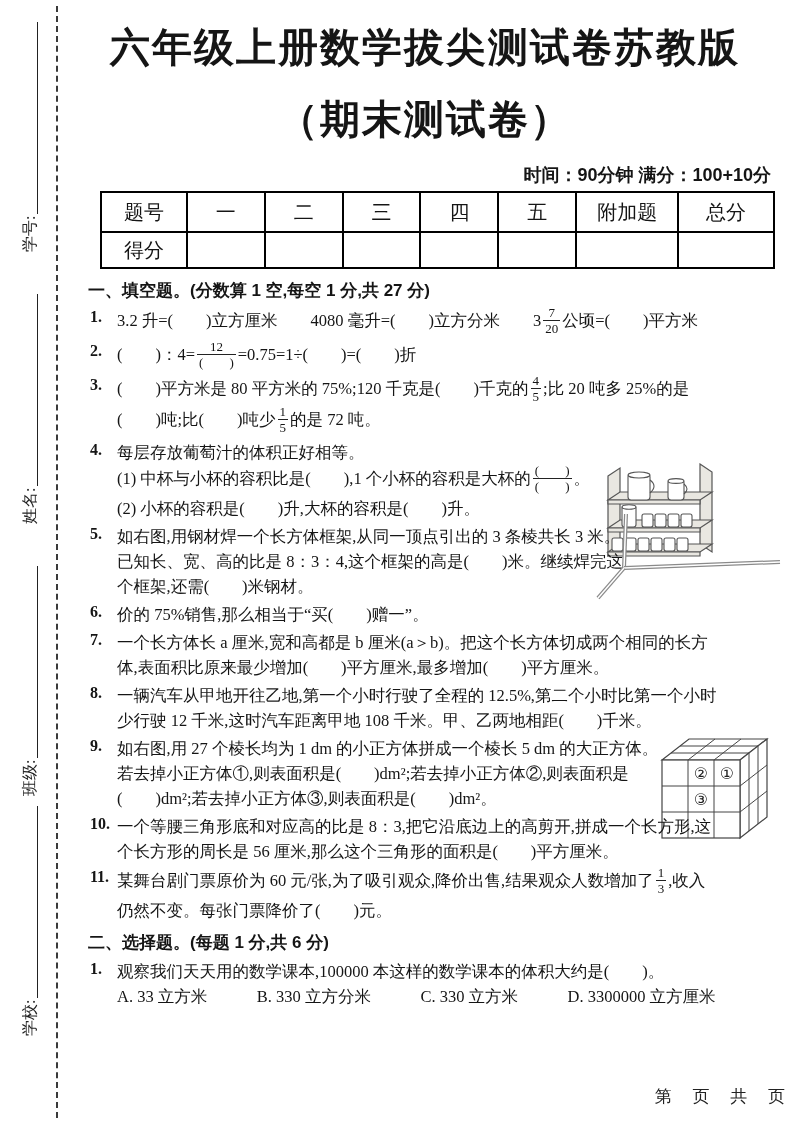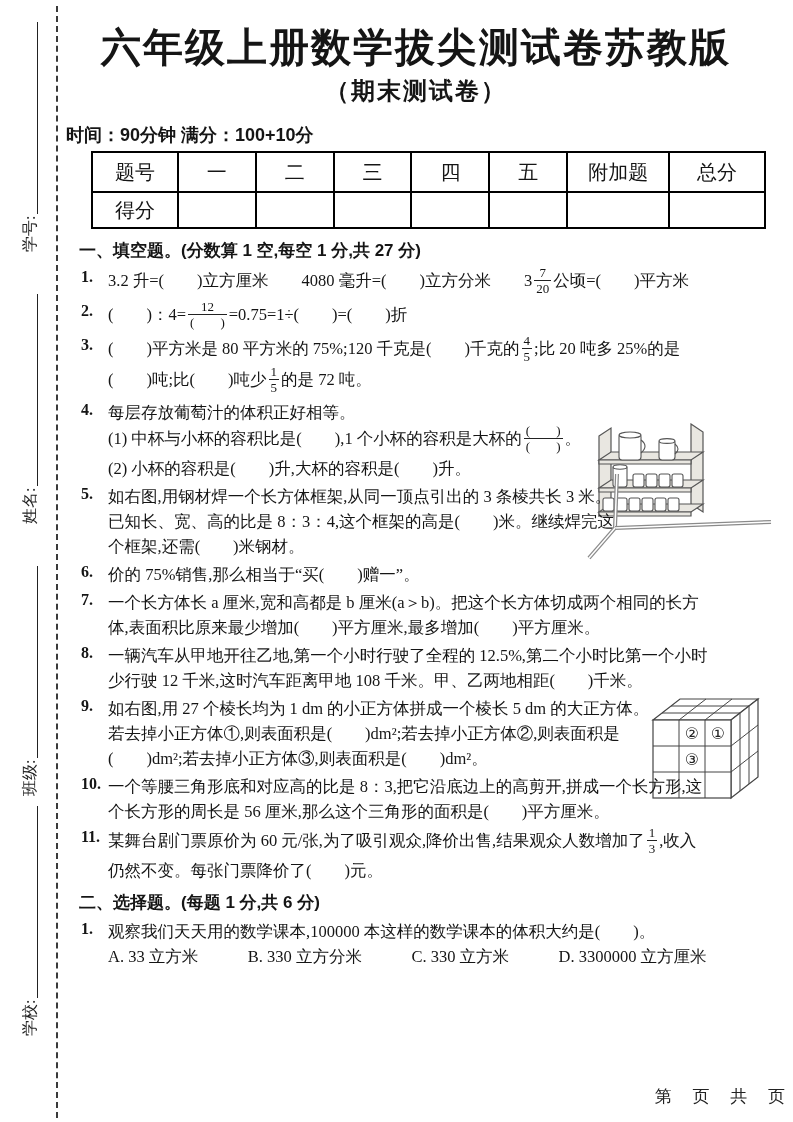--- a/index.html
+++ b/index.html
@@ -6,24 +6,24 @@
   .page{position:relative;width:793px;height:1122px;background:#fff;overflow:hidden;
         font-family:"Liberation Sans","DejaVu Sans",sans-serif;color:#151515;}
   
   .binding-line{position:absolute;left:56px;top:6px;height:1112px;border-left:2px dashed #3a3a3a;}
   
   .vfield{position:absolute;left:-85px;width:230px;height:36px;display:flex;align-items:center;
           transform:rotate(-90deg);font-family:"Liberation Serif","DejaVu Serif",serif;}
   .vlabel{font-size:16px;color:#222;white-space:nowrap;}
   .vline{flex:1;border-bottom:1.5px solid #222;height:14px;margin-left:2px;}
   
-  .content{position:absolute;left:66px;top:0;width:700px;}
+  .content{position:absolute;left:75px;top:0;width:700px;}
   .title{margin-top:20px;text-align:center;font-size:40px;font-weight:bold;letter-spacing:2px;white-space:nowrap;}
-  .subtitle{margin-top:0;text-align:center;font-size:24px;font-weight:bold;letter-spacing:2px;}
-  .info{margin:16px 4px 4px 0;font-size:18px;font-weight:bold;}
+  .subtitle{margin-top:17px;text-align:center;font-size:40px;font-weight:bold;letter-spacing:2px;}
+  .info{margin:16px 4px 4px 0;text-align:right;font-size:18px;font-weight:bold;}
   .score-table{border-collapse:collapse;margin:2px 0 10px 25px;table-layout:fixed;}
   .score-table td{border:2px solid #000;text-align:center;font-size:20px;padding:0;}
   .score-table tr:first-child td{height:38px;}
   .score-table tr:last-child td{height:34px;}
   .score-table td:nth-child(1){width:84px;}
   .score-table td:nth-child(2),.score-table td:nth-child(3),.score-table td:nth-child(4),
   .score-table td:nth-child(5),.score-table td:nth-child(6){width:76px;}
   .score-table td:nth-child(7){width:100px;}
   .score-table td:nth-child(8){width:94px;}
   #sections{margin-left:13px;}

